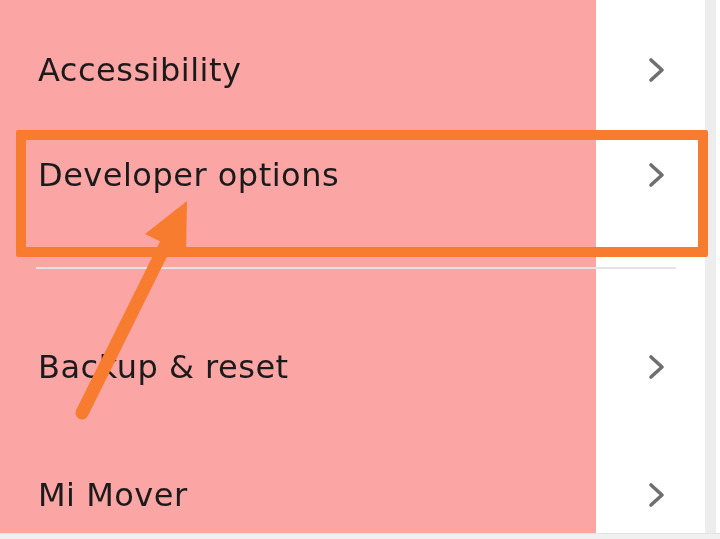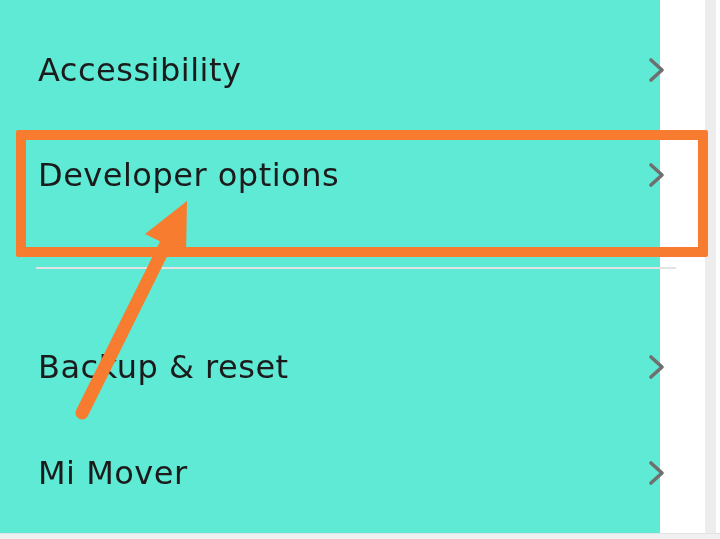--- a/index.html
+++ b/index.html
@@ -6,37 +6,37 @@
     --accent:#F87C2F;
     --text:#1B1B1B;
     --chevron:#6F6F6F;
     --divider:#E3E3E3;
     --scroll-strip:#EDEDED;
     --bottom-strip:#F0F0F0;
   }
   *{margin:0;padding:0;box-sizing:border-box;}
   html,body{width:720px;height:539px;overflow:hidden;background:#fff;
     font-family:"DejaVu Sans","Liberation Sans",sans-serif;}
-  .screen{position:relative;width:660px;height:539px;background:#5eead4;}
+  .screen{position:relative;width:596px;height:539px;background:#fca5a5;}
 
   
   .row{
     position:absolute;left:0;width:706px;height:60px;
     display:flex;align-items:center;justify-content:space-between;
     padding-left:38px;padding-right:40px;cursor:pointer;background:transparent;
   }
   .row .label{
     font-size:32px;color:var(--text);letter-spacing:0.5px;white-space:nowrap;
   }
   .row svg.chev{flex:0 0 auto;display:block;}
 
   .row-1{top:40px;}
   .row-2{top:145px;justify-content:space-between;}
   .row-3{top:337px;}
-  .row-4{top:443px;}
+  .row-4{top:465px;}
 
   
   .divider{
     position:absolute;left:36px;top:267px;width:640px;height:2px;
     background:var(--divider);
   }
 
   
   .scroll-strip{
     position:absolute;left:705px;top:0;width:11px;height:539px;

